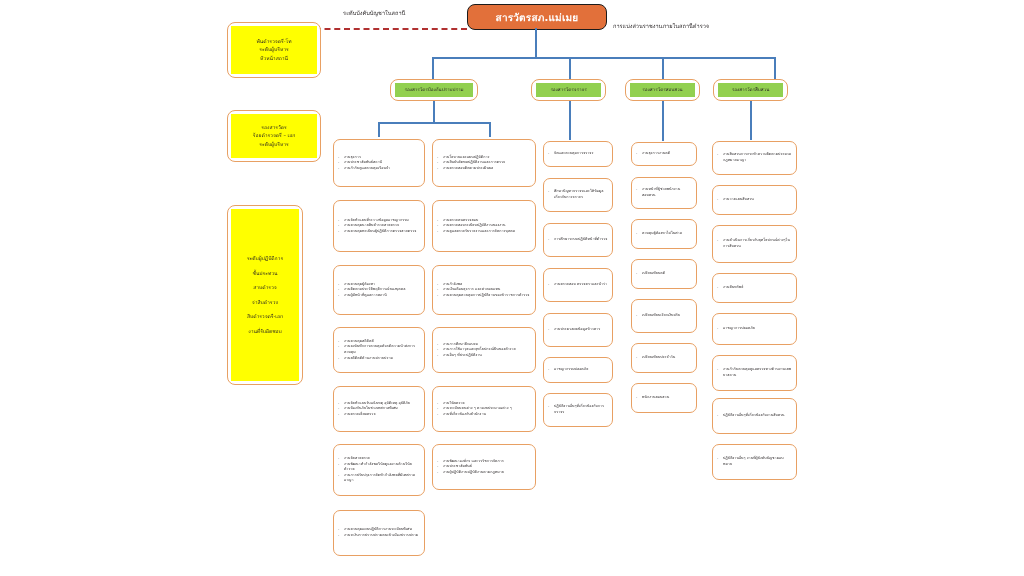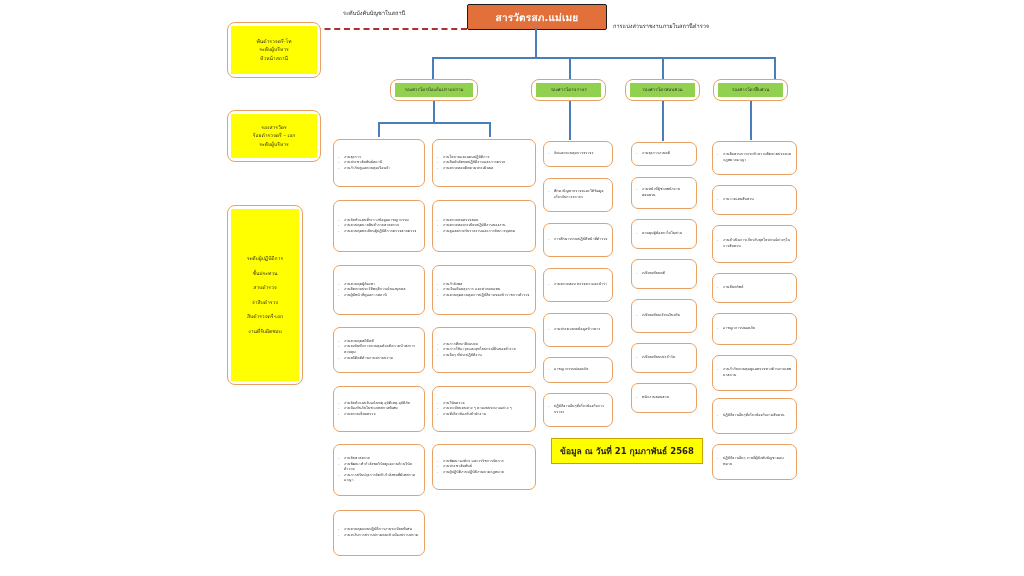--- a/index.html
+++ b/index.html
@@ -41,21 +41,21 @@
     content:"-";
     position:absolute;left:0;top:0;color:#4a4a4a;
   }
 
   
   #title-box{
     position:absolute;
     left:467px;top:4px;width:138px;height:24px;
     background:#e2703a;
     border:1.4px solid #1b1b1b;
-    border-radius:2px;
+    border-radius:8px;
     display:flex;align-items:center;justify-content:center;text-align:center;
   }
   #title-box span{
     color:#ffffff;font-size:10px;font-weight:bold;letter-spacing:.2px;
   }
 
   
   .ybox{
     position:absolute;
     box-sizing:border-box;
@@ -396,17 +396,14 @@
     <ul>
         <li>ปฏิบัติงานอื่นๆที่เกี่ยวข้องกับงานสืบสวน</li>
       </ul>
   </div>
   <div class="box" style="left:712px;top:444px;width:85px;height:36px;">
     <ul>
         <li>ปฏิบัติงานอื่นๆ งานที่ผู้บังคับบัญชามอบหมาย</li>
       </ul>
   </div>
 
-  <div id="date-box">
-    <span>ข้อมูล ณ วันที่ 21 กุมภาพันธ์ 2568</span>
-  </div>
 
 </div>
 
 </body></html>

